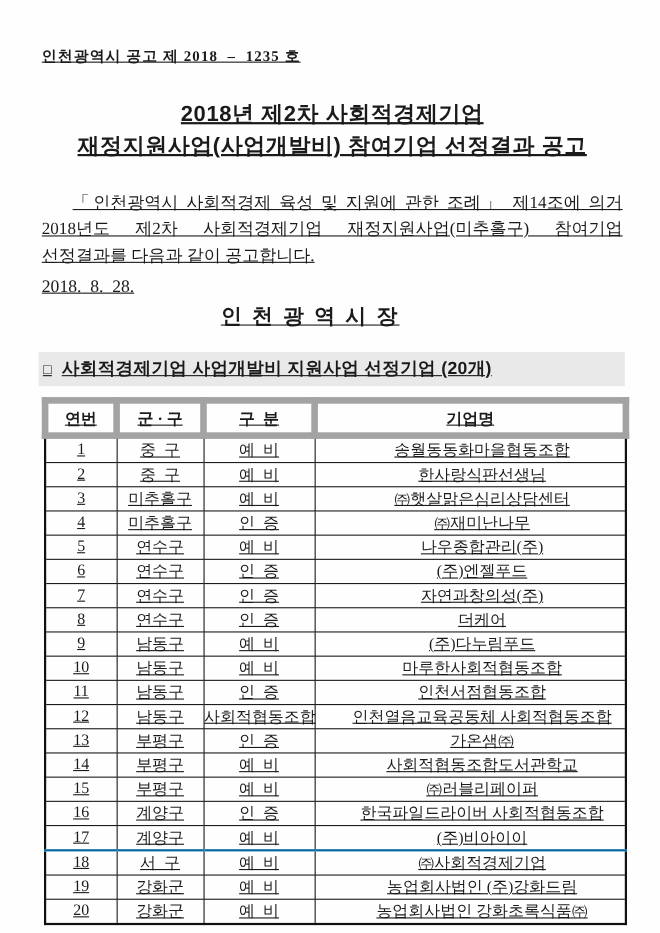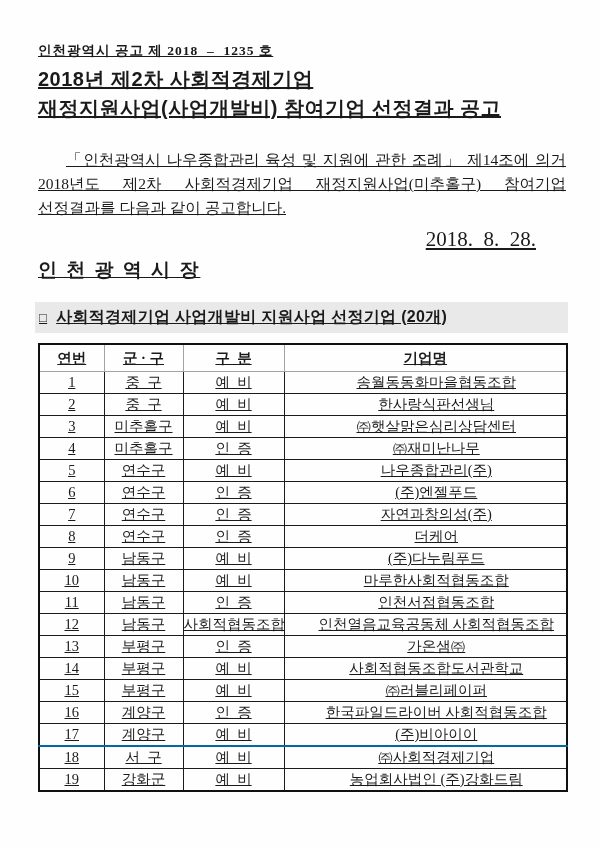--- a/index.html
+++ b/index.html
@@ -12,38 +12,38 @@
     overflow: hidden;
   }
   .content { padding: 42px 34px 0 38px; text-decoration: underline; }
 
   .doc-number {
     font-size: 13.5px; font-weight: bold;
     letter-spacing: 1px; white-space: pre;
   }
 
   .title-block {
-    margin-top: 5px; 
+    margin-top: 30px; text-align: center;
     font-family: "Liberation Sans", "DejaVu Sans", sans-serif;
     font-weight: 800; font-size: 20px; line-height: 29px;
     letter-spacing: 0.5px;
   }
 
   .body-paragraph { margin-top: 25px; font-size: 15.5px; line-height: 24px; }
   .body-line { display: block; }
   .body-line.justify { text-align: justify; text-align-last: justify; }
   .body-line.indent { text-indent: 28px; }
 
   .announce-date {
-    margin-top: 7px; text-align: right; padding-right: 30px;
-    font-size: 21px; white-space: pre;
+    margin-top: 7px; padding-right: 30px;
+    font-size: 16px; white-space: pre;
   }
 
   .signer {
-    margin-top: 5px; text-align: left; padding-right: 40px;
+    margin-top: 5px; text-align: center; padding-right: 40px;
     font-family: "Liberation Sans", "DejaVu Sans", sans-serif;
     font-weight: 800; font-size: 19px; letter-spacing: 2px;
     white-space: pre;
   }
 
   .section-header {
     margin: 19px -2px 0 -3px;
     background: #e9e9e9;
     height: 31px; display: flex; align-items: center;
     font-family: "Liberation Sans", "DejaVu Sans", sans-serif;
@@ -58,21 +58,21 @@
     width: 528px;
     border: 2px solid #111;
     font-size: 14.5px;
   }
   .selection-table col.c-no   { width: 65px; }
   .selection-table col.c-gu   { width: 79px; }
   .selection-table col.c-type { width: 101px; }
   .selection-table col.c-name { width: 283px; }
   .selection-table th {
     height: 26px; font-weight: bold;
-    border: 1px solid #a3a3a3; text-align: center;
+    border: 6px solid #a3a3a3; text-align: center;
     white-space: pre; padding: 0;
   }
   .selection-table td {
     height: 21px; border: 1px solid #1b1b1b;
     text-align: center; white-space: pre; padding: 0;
   }
   .selection-table td:last-child { text-align: center; padding-left: 22px; }
   .selection-table tr.thick-top td { border-top: 2px solid #0369a1; }
 </style>
 </head>
@@ -81,21 +81,21 @@
 <div class="content">
 
   <div class="doc-number">인천광역시 공고 제 2018  –  1235 호</div>
 
   <div class="title-block">
     <div>2018년 제2차 사회적경제기업</div>
     <div>재정지원사업(사업개발비) 참여기업 선정결과 공고</div>
   </div>
 
   <div class="body-paragraph">
-    <span class="body-line justify indent">「인천광역시 나우종합관리 육성 및 지원에 관한 조례」 제14조에 의거</span>
+    <span class="body-line justify indent">「인천광역시 사회적경제 육성 및 지원에 관한 조례」 제14조에 의거</span>
     <span class="body-line justify">2018년도 제2차 사회적경제기업 재정지원사업(미추홀구) 참여기업</span>
     <span class="body-line">선정결과를 다음과 같이 공고합니다.</span>
   </div>
 
   <div class="announce-date">2018.  8.  28.</div>
 
   <div class="signer">인 천 광 역 시 장</div>
 
   <div class="section-header">
     <span class="checkbox">□</span>
@@ -225,16 +225,22 @@
           <td>서  구</td>
           <td>예  비</td>
           <td>㈜사회적경제기업</td>
         </tr>
         <tr>
           <td>19</td>
           <td>강화군</td>
           <td>예  비</td>
           <td>농업회사법인 (주)강화드림</td>
         </tr>
+        <tr>
+          <td>20</td>
+          <td>강화군</td>
+          <td>예  비</td>
+          <td>농업회사법인 강화초록식품㈜</td>
+        </tr>
       </tbody>
   </table>
 
 </div>
 
 </body></html>

